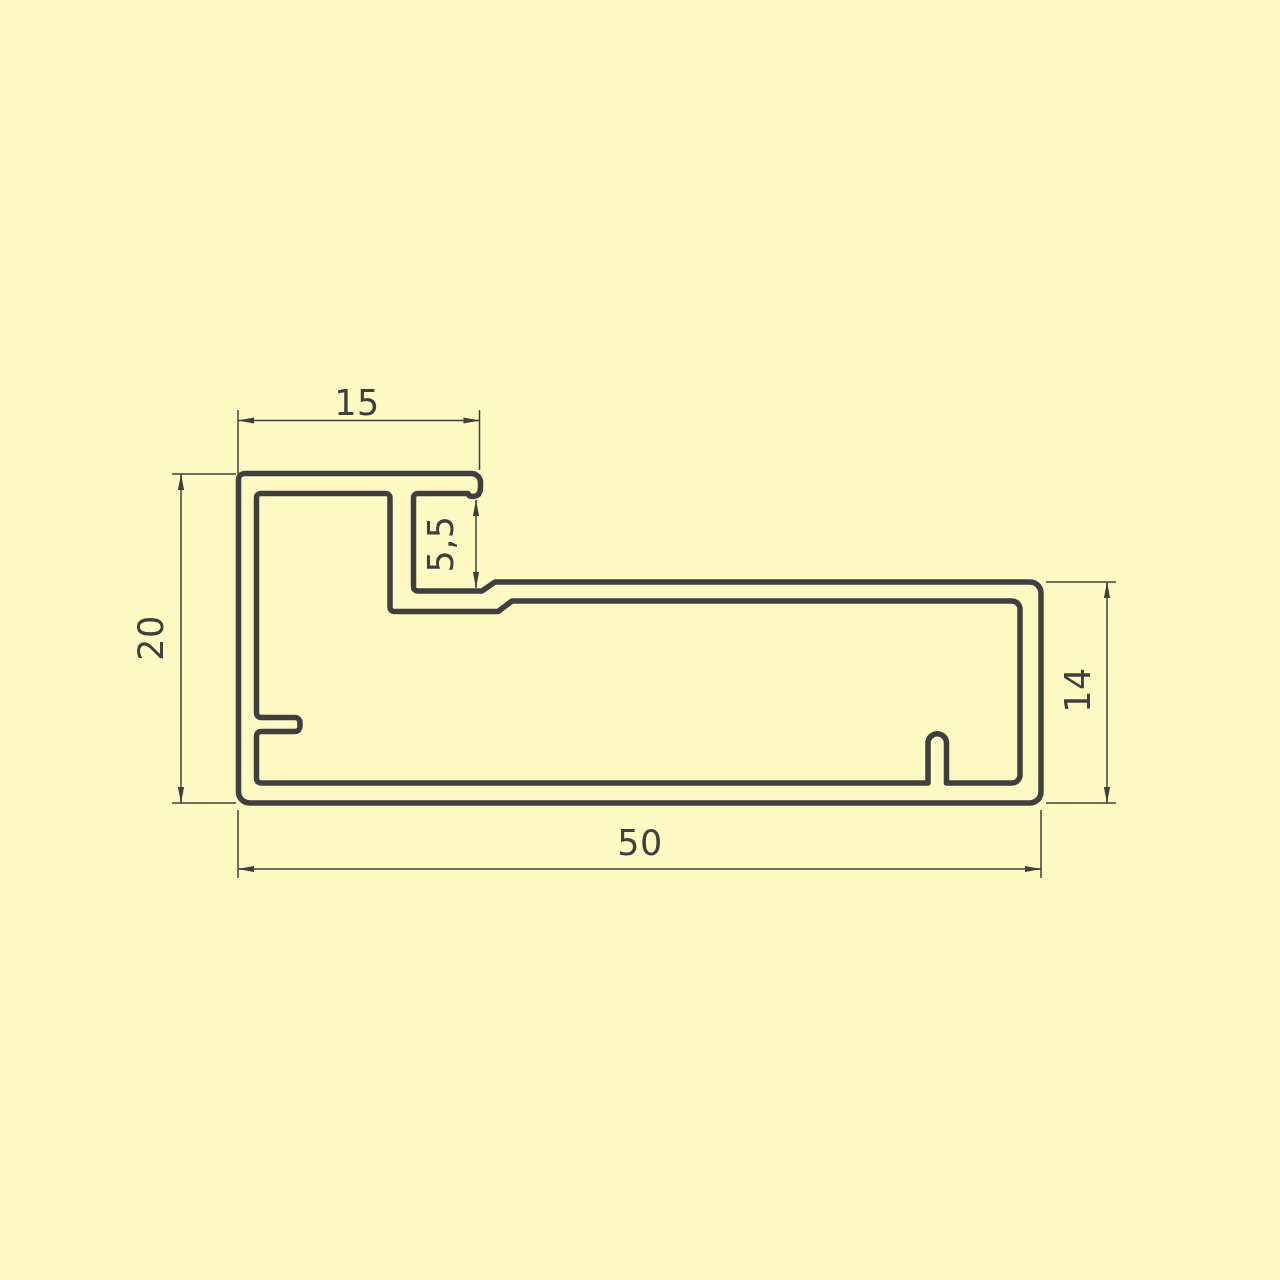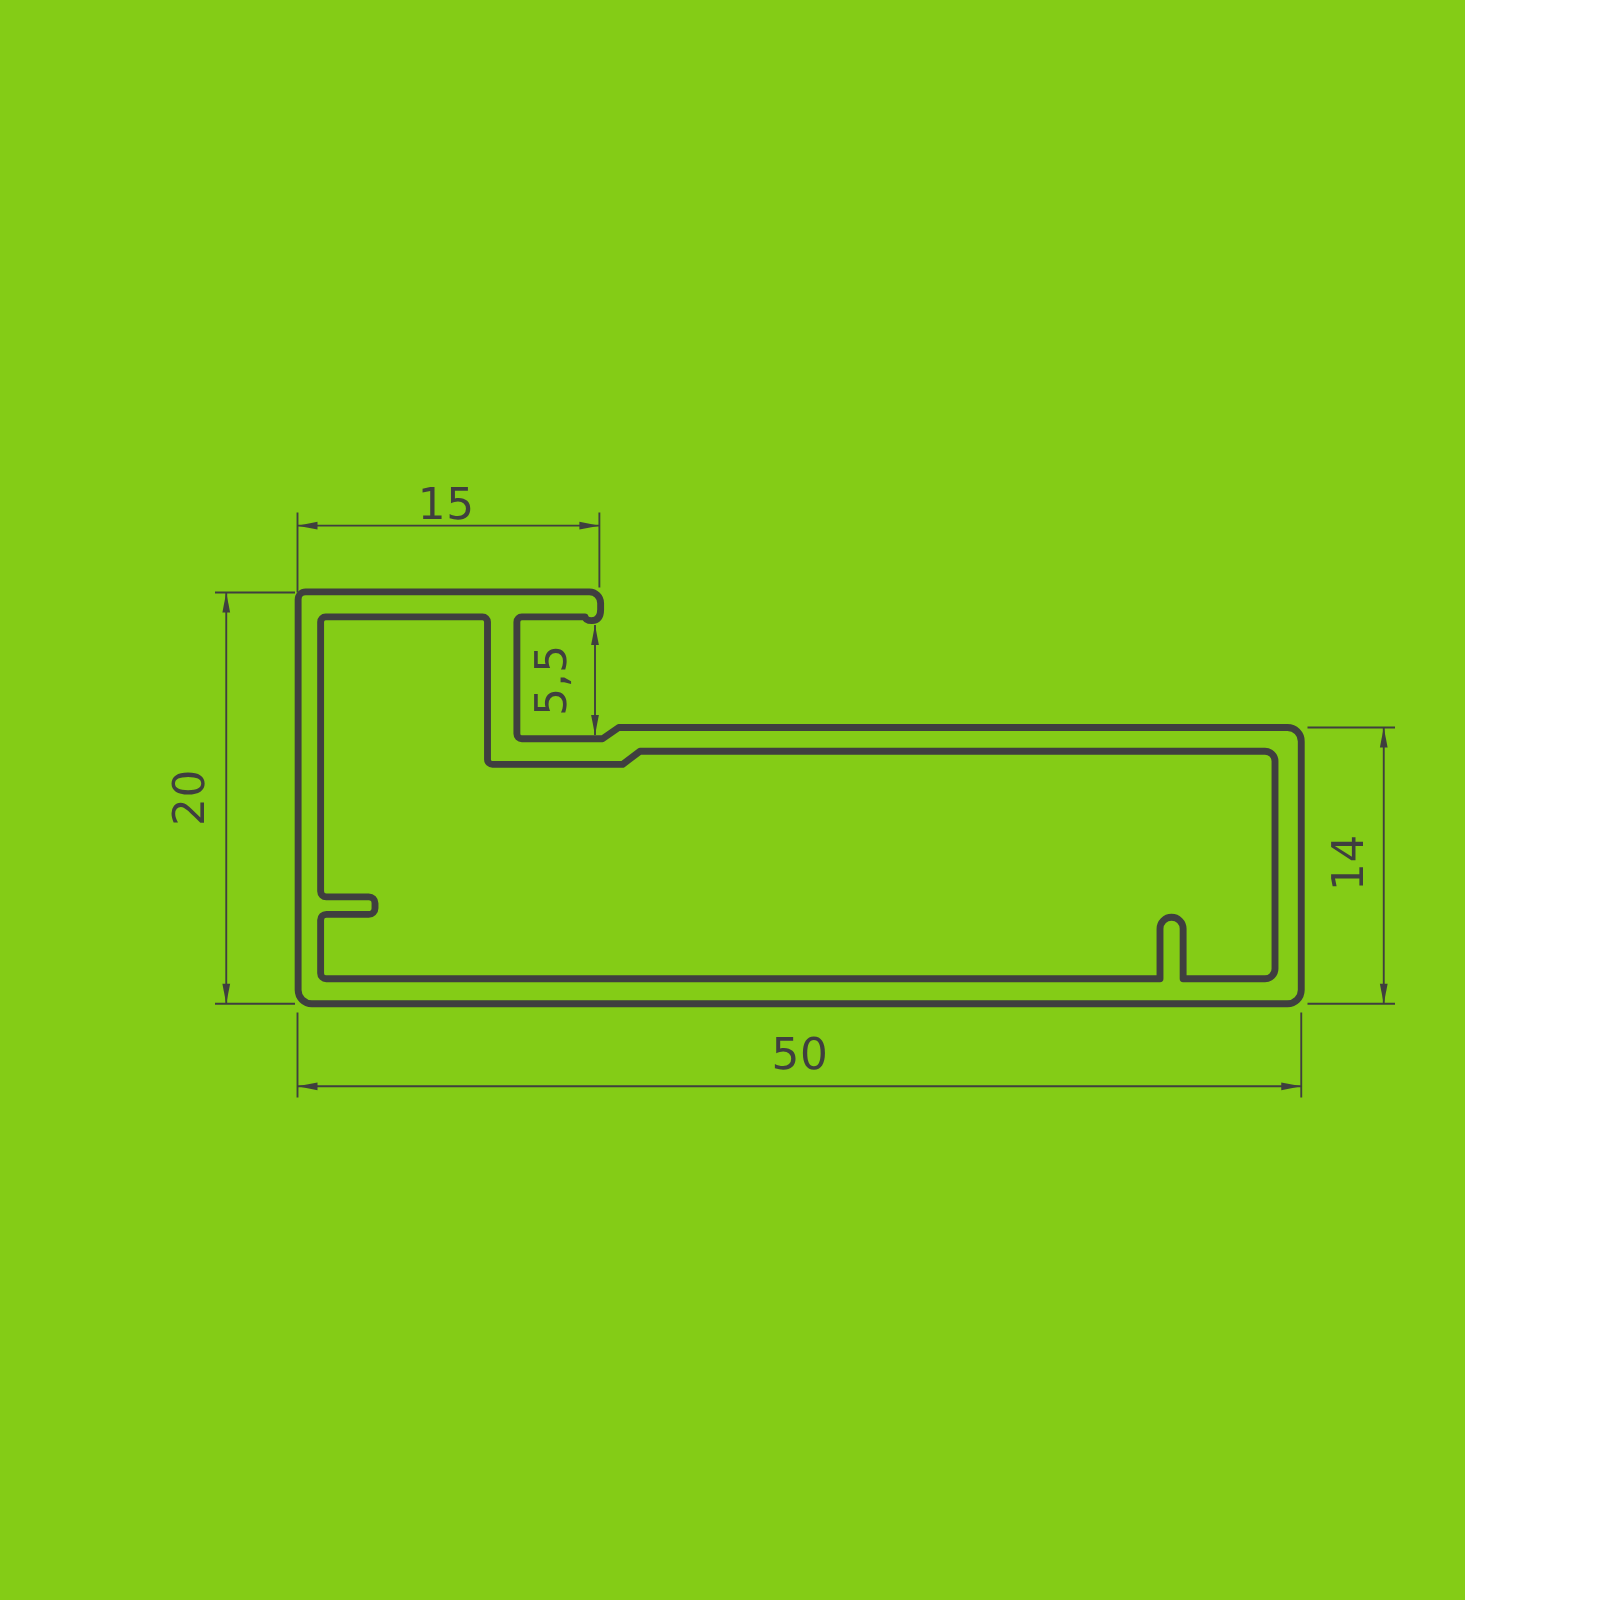--- a/index.html
+++ b/index.html
@@ -2,23 +2,23 @@
 <html><head>
 <meta charset="utf-8">
 <style>
   html, body {
     margin: 0;
     padding: 0;
     background: #ffffff;
   }
   .canvas {
     position: relative;
-    width: 1172px;
+    width: 1280px;
     height: 1280px;
-    background: #84cc16;
+    background: #fef9c3;
     overflow: hidden;
   }
   svg { display: block; }
   .dim-text {
     font-family: "DejaVu Sans", "Liberation Sans", sans-serif;
     font-size: 35px;
     letter-spacing: 0.5px;
   }
   .profile-stroke {
     fill: none;

